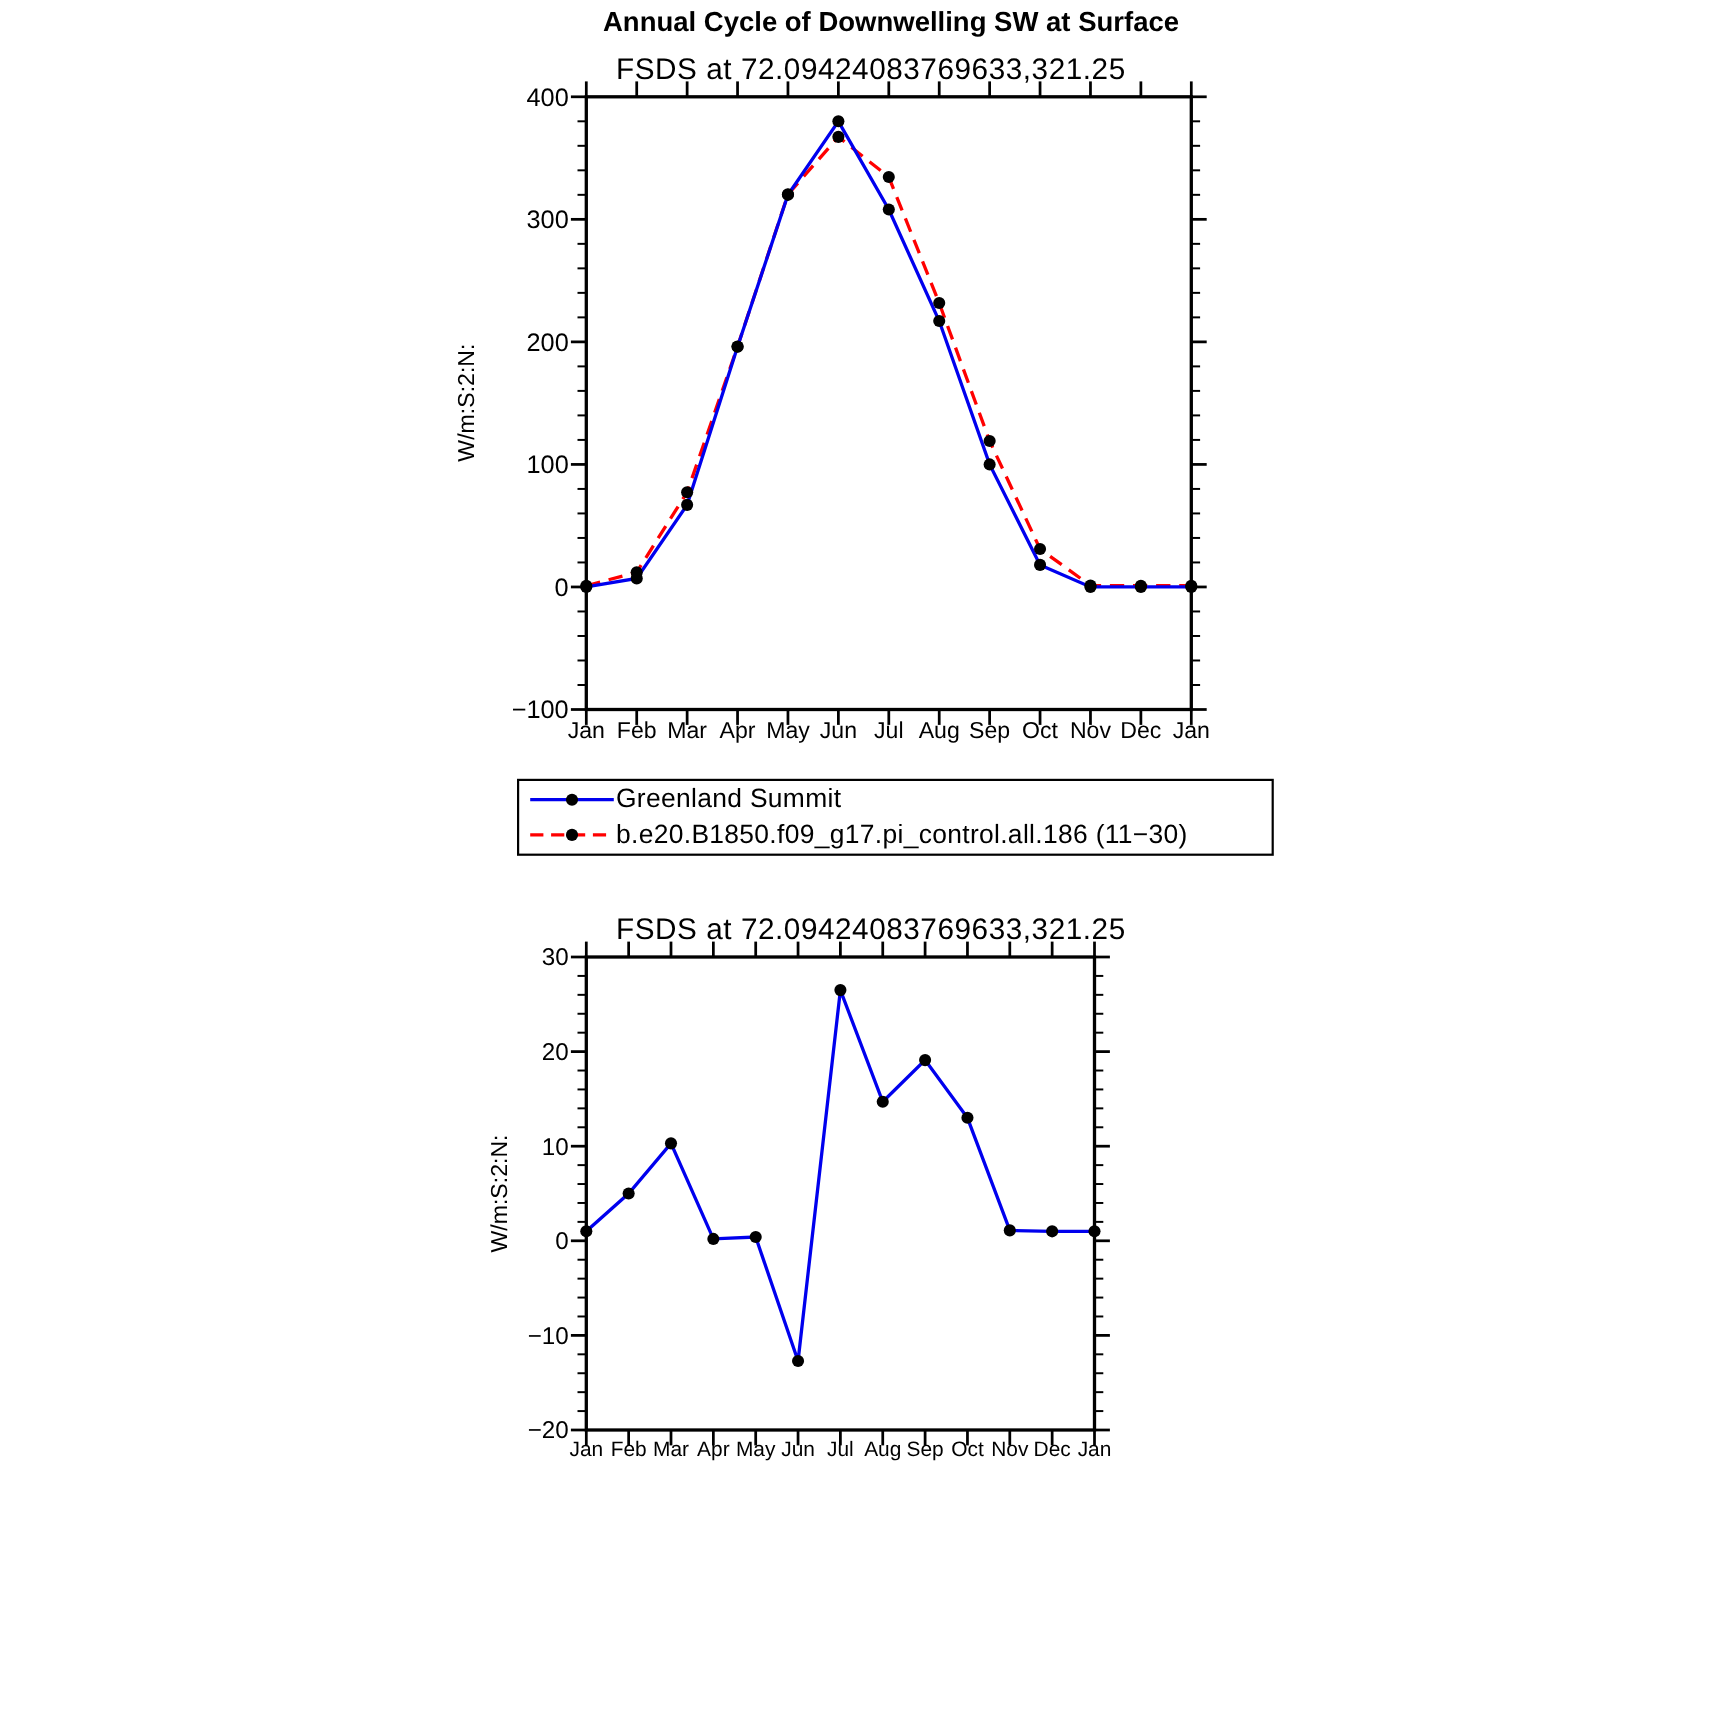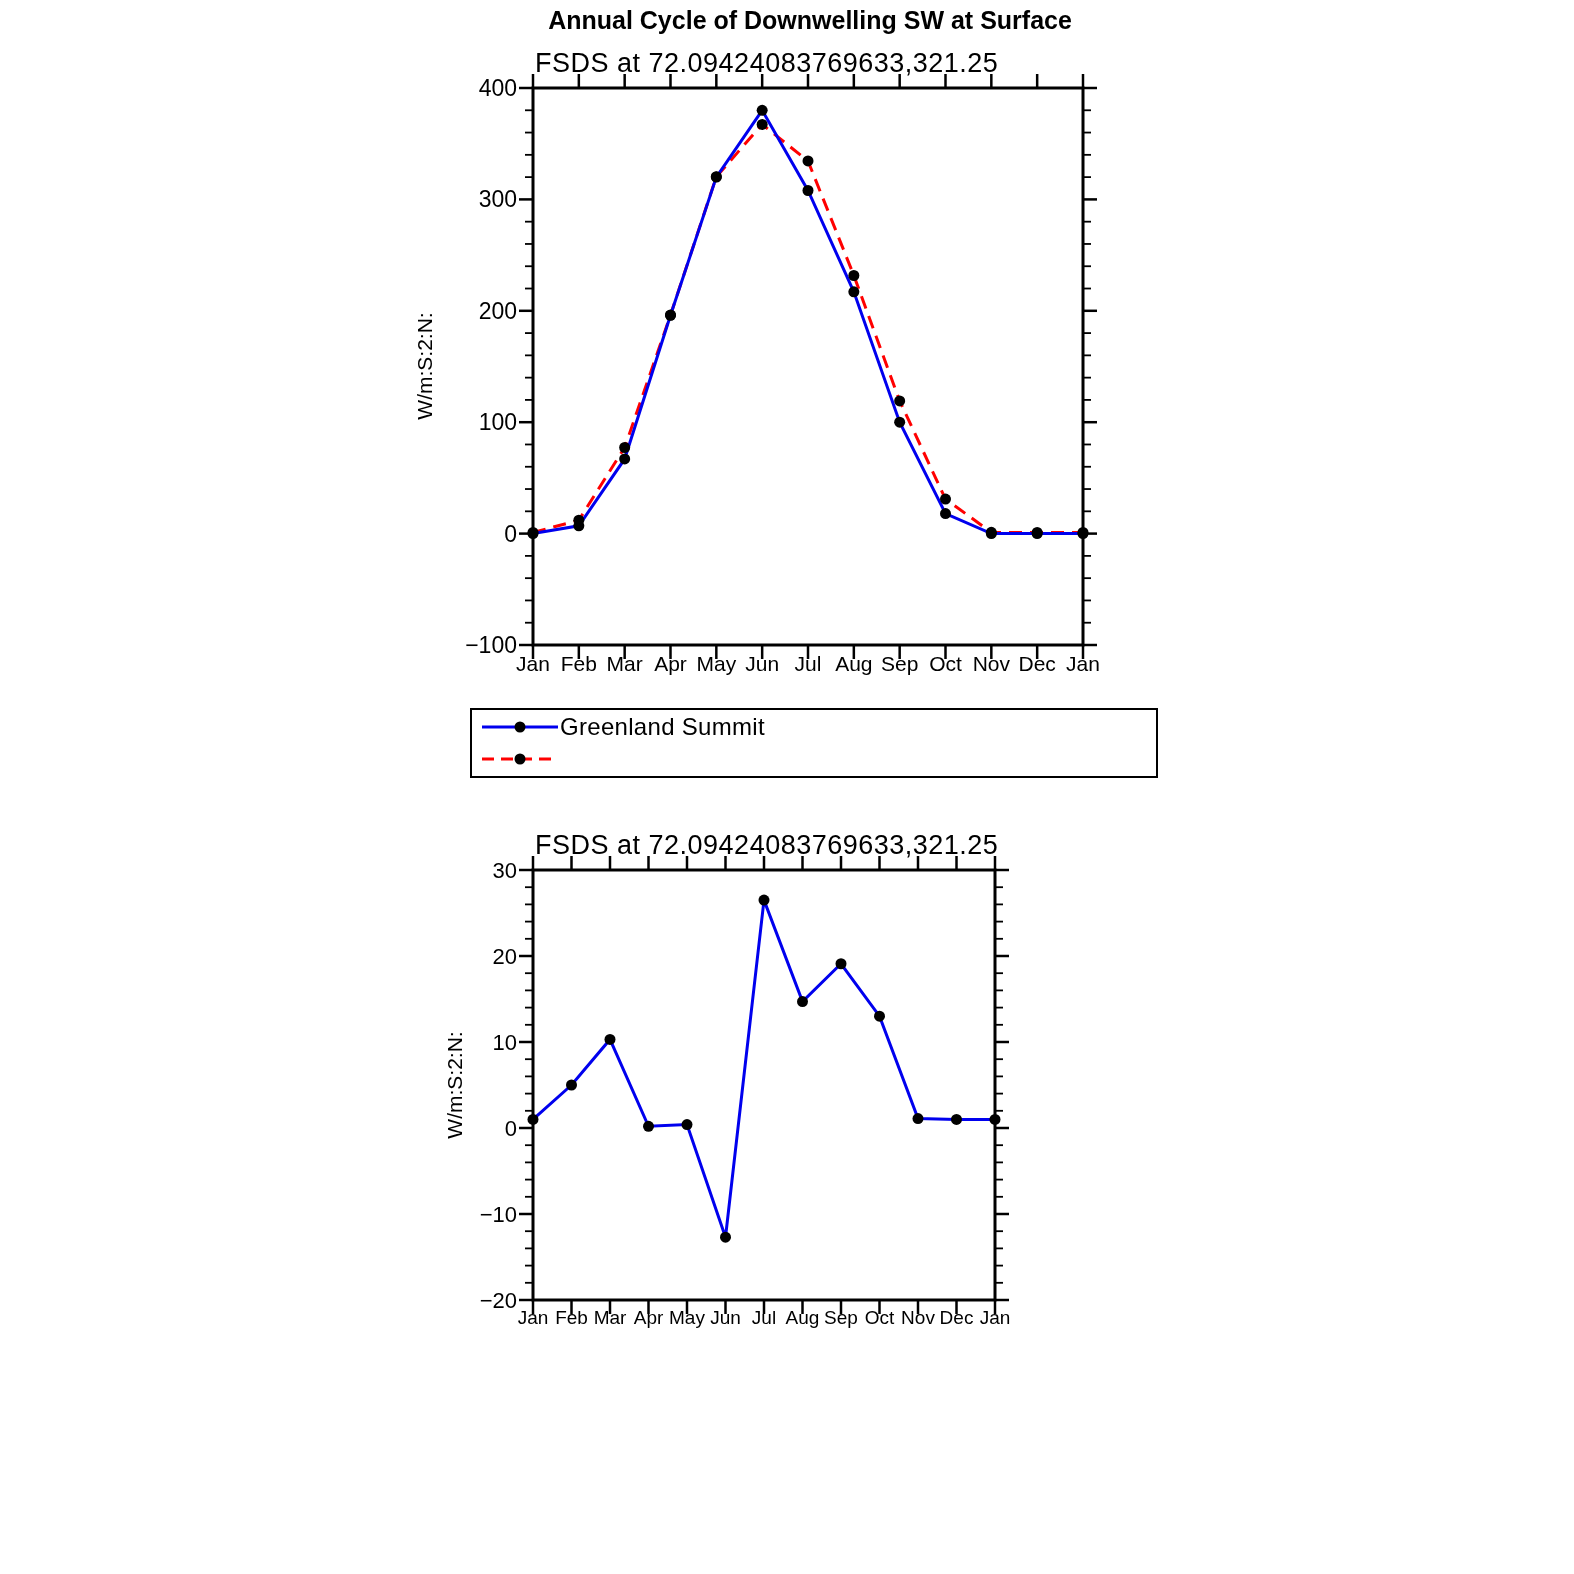--- a/index.html
+++ b/index.html
@@ -3,21 +3,21 @@
 <meta charset="utf-8">
 <style>
   html,body{margin:0;padding:0;background:#ffffff;}
   .page{position:relative;width:1574px;height:1549px;background:#ffffff;overflow:hidden;
         font-family:"Liberation Sans", sans-serif;color:#000;}
   #plots{position:absolute;left:0;top:0;}
   #plots text{font-family:"Liberation Sans", sans-serif;fill:#000;}
   .title{position:absolute;font-weight:bold;white-space:nowrap;text-align:center;}
   .title1{left:410px;top:6px;width:800px;font-size:25px;}
   .title2{left:330px;top:799px;width:880px;font-size:21px;}
-  .subtitle{position:absolute;white-space:nowrap;font-size:27px;letter-spacing:0.5px;}
+  .subtitle{position:absolute;white-space:nowrap;font-size:27px;letter-spacing:0.5px;margin-left:25px;}
   .subtitle1{left:535px;top:48px;}
   .subtitle2{left:535px;top:830px;}
   .ylabel{position:absolute;width:240px;height:28px;text-align:center;font-size:21px;
           transform:rotate(-90deg);transform-origin:50% 50%;white-space:nowrap;}
   .ylabel1{left:307px;top:352px;}
   .ylabel2{left:337px;top:1071px;}
   .legend{position:absolute;left:470px;top:708px;width:684px;border:2px solid #000;
           background:#fff;padding:1px 0;}
   .legend-row{display:flex;align-items:center;height:32px;white-space:nowrap;}
   .legend-sample{margin-left:8px;flex:0 0 auto;display:block;}
@@ -282,16 +282,17 @@
           <line x1="2" y1="11" x2="78" y2="11" stroke="#0000ee" stroke-width="3"></line>
           <circle cx="40" cy="11" r="5.5" fill="#000000"></circle>
         </svg>
       <span class="legend-label">Greenland Summit</span>
     </div>
     <div class="legend-row">
       <svg class="legend-sample" id="ls2" width="80" height="22">
           <line x1="2" y1="11" x2="78" y2="11" stroke="#ff0000" stroke-width="3" stroke-dasharray="12 7"></line>
           <circle cx="40" cy="11" r="5.5" fill="#000000"></circle>
         </svg>
+      <span class="legend-label">b.e20.B1850.f09_g17.pi_control.all.186 (11−30)</span>
     </div>
   </div>
 
 </div>
 
 </body></html>

